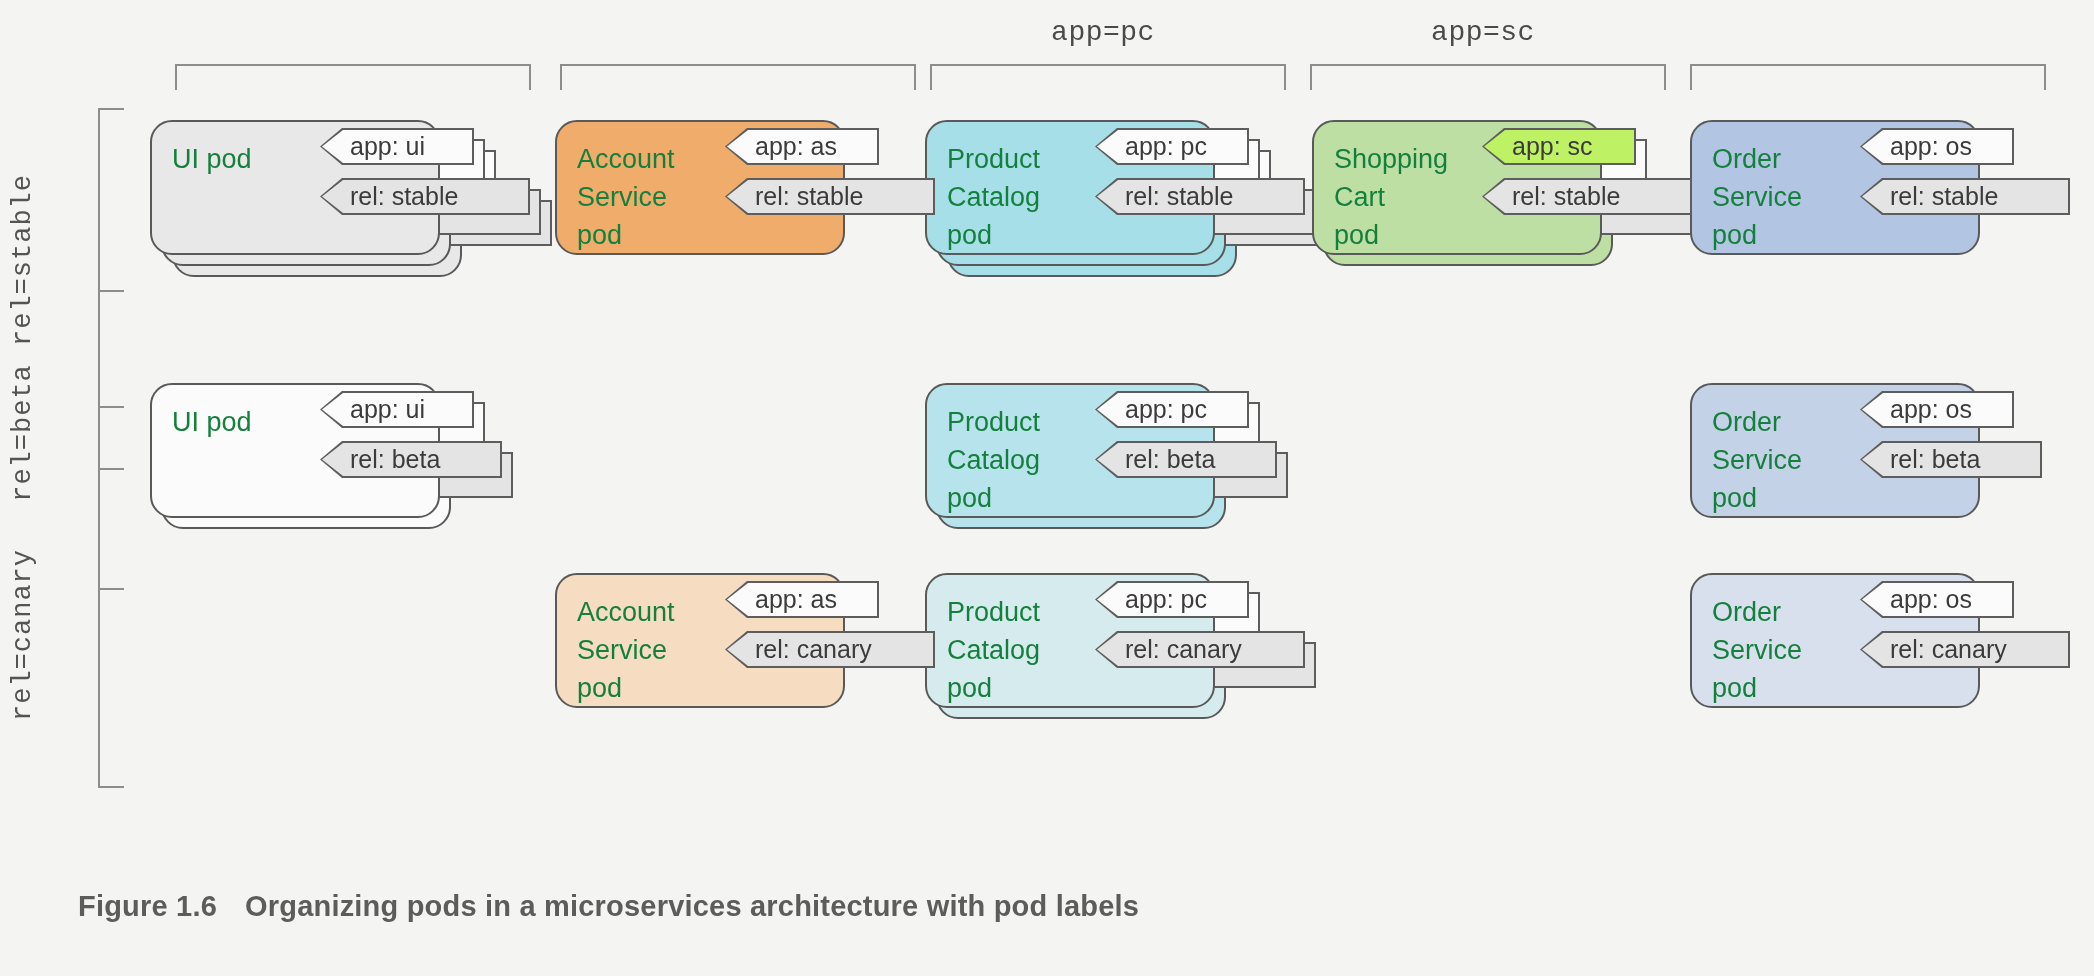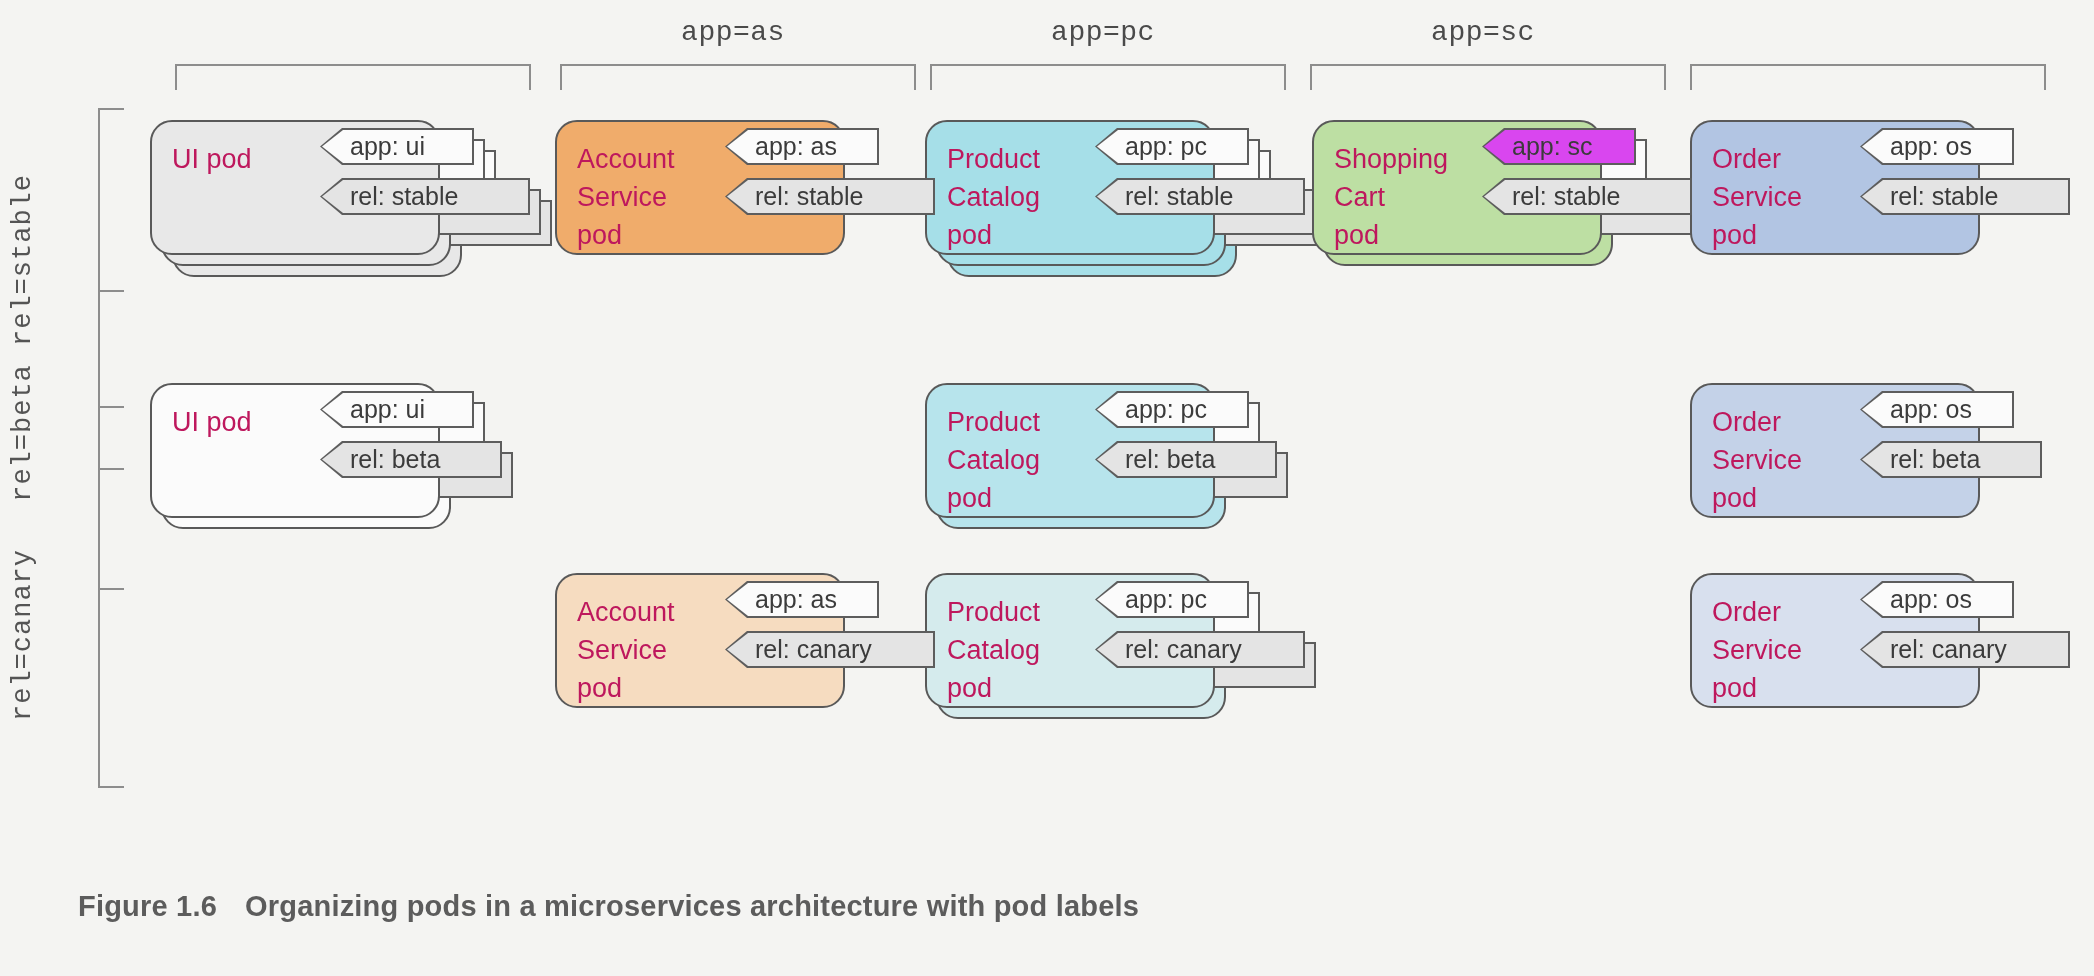--- a/index.html
+++ b/index.html
@@ -97,21 +97,21 @@
     box-sizing: border-box;
   }
 
   .pod-title {
     position: absolute;
     left: 22px;
     top: 20px;
     width: 150px;
     font-size: 27px;
     line-height: 38px;
-    color: #be185d;
+    color: #15803d;
     white-space: pre-line;
   }
   .tag-outline {
     position: absolute;
     height: 37px;
     box-sizing: border-box;
     background: #5d5d5d;
     clip-path: polygon(22px 0, 100% 0, 100% 100%, 22px 100%, 0 50%);
   }
   .tag-inner {
@@ -148,21 +148,20 @@
     letter-spacing: 0.2px;
     white-space: nowrap;
   }
   #caption .fig-num { margin-right: 28px; }
 </style>
 </head>
 <body>
 
 <div id="figure-root">
     <div class="col-bracket" style="left: 175px; width: 356px;"></div>
-    <div class="col-header" style="left: 573px; width: 320px;">app=as</div>
     <div class="col-bracket" style="left: 560px; width: 356px;"></div>
     <div class="col-header" style="left: 943px; width: 320px;">app=pc</div>
     <div class="col-bracket" style="left: 930px; width: 356px;"></div>
     <div class="col-header" style="left: 1323px; width: 320px;">app=sc</div>
     <div class="col-bracket" style="left: 1310px; width: 356px;"></div>
     <div class="col-bracket" style="left: 1690px; width: 356px;"></div>
     <div class="row-label" style="top: 95px; height: 330px;">
       <span>rel=stable</span>
     </div>
     <div class="row-bracket" style="top: 108px; height: 300px;"></div>
@@ -221,21 +220,21 @@
       </div>
     </div>
     <div class="pod-group" style="left: 1312px; top: 120px; width: 370px; height: 195px;">
       <div class="pod-ghost" style="left: 11px; top: 11px; width: 290px; height: 135px; background: rgb(189, 223, 163); z-index: 9;"></div>
       <div class="pod-front" style="width: 290px; height: 135px; background: rgb(189, 223, 163); z-index: 20;"></div>
       <div class="pod-title" style="z-index: 30;">Shopping
 Cart
 pod</div>
       <div class="tag-ghost" style="left: 181px; top: 19px; width: 154px; height: 46px; background: rgb(251, 251, 251); z-index: 9;"></div>
       <div class="tag-outline" style="left: 170px; top: 8px; width: 154px; z-index: 40;">
-        <div class="tag-inner" style="background: #d946ef;">app: sc</div>
+        <div class="tag-inner" style="background: #bef264;">app: sc</div>
       </div>
       <div class="tag-ghost" style="left: 181px; top: 69px; width: 210px; height: 46px; background: rgb(228, 228, 228); z-index: 9;"></div>
       <div class="tag-outline" style="left: 170px; top: 58px; width: 210px; z-index: 41;">
         <div class="tag-inner" style="background: rgb(228, 228, 228);">rel: stable</div>
       </div>
     </div>
     <div class="pod-group" style="left: 1690px; top: 120px; width: 370px; height: 195px;">
       <div class="pod-front" style="width: 290px; height: 135px; background: rgb(178, 197, 227); z-index: 20;"></div>
       <div class="pod-title" style="z-index: 30;">Order
 Service

